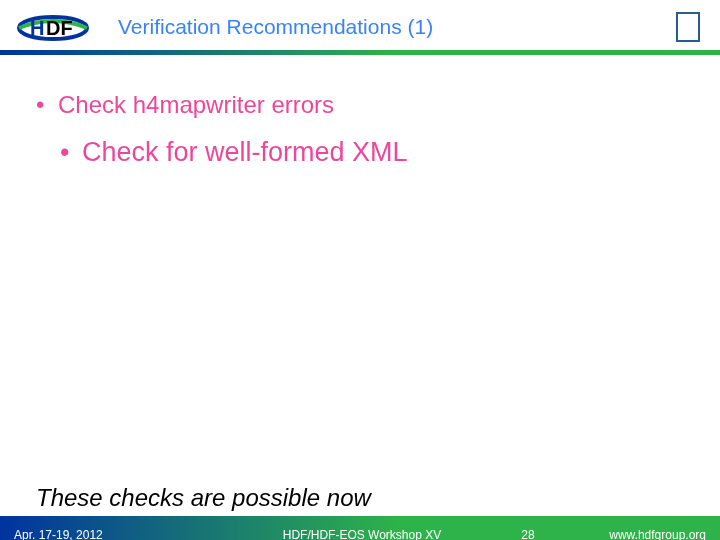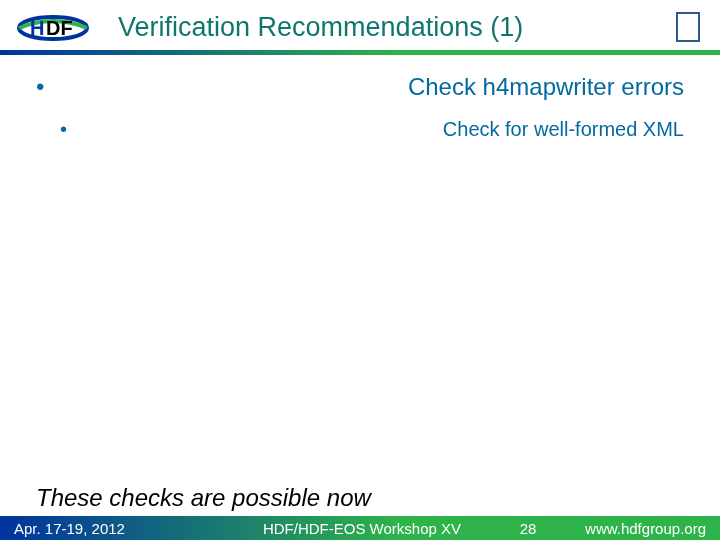--- a/index.html
+++ b/index.html
@@ -1,31 +1,31 @@
 <!DOCTYPE html>
 <html><head>
 <meta charset="utf-8">
 <style>
   * { box-sizing: border-box; margin: 0; padding: 0; }
   html, body { width: 720px; height: 540px; font-family: Arial, Helvetica, sans-serif; background: #fff; overflow: hidden; }
   .slide { width: 720px; height: 540px; position: relative; display: flex; flex-direction: column; }
   .header { display: flex; align-items: center; padding: 10px 14px 6px 14px; }
   .logo { width: 78px; height: 34px; position: relative; flex: 0 0 auto; }
-  .title { flex: 1; text-align: left; padding-left: 26px; font-size: 27px; color: #0f766e; }
+  .title { flex: 1; text-align: left; padding-left: 26px; font-size: 21px; color: #3b82f6; }
   .top-box { width: 24px; height: 30px; border: 2px solid #2a5a8e; margin-right: 6px; }
   .divider-grad { height: 5px; background: linear-gradient(90deg, #0033a0 0%, #2eb24a 55%, #2eb24a 100%); }
-  .body { flex: 1; padding: 16px 36px 0 36px; font-size: 24px; color: #0369a1; text-align: right; }
+  .body { flex: 1; padding: 34px 36px 0 36px; font-size: 24px; color: #ec4899; }
   ul.bullets { list-style: none; }
   ul.bullets > li { position: relative; padding-left: 22px; line-height: 1.35; margin-bottom: 2px; }
   ul.bullets > li::before { content: "•"; position: absolute; left: 0; top: 0; }
-  ul.sub { list-style: none; margin-top: 12px; margin-left: 24px; font-size: 20px; }
+  ul.sub { list-style: none; margin-top: 12px; margin-left: 24px; font-size: 27px; }
   ul.sub > li { position: relative; padding-left: 22px; line-height: 1.45; }
   ul.sub > li::before { content: "•"; position: absolute; left: 0; top: 0; }
   .callout { font-style: italic; font-size: 24px; padding: 0 36px 4px 36px; }
-  .footer { height: 24px; background: linear-gradient(90deg, #0033a0 0%, #2eb24a 55%, #2eb24a 100%); display: flex; align-items: center; color: #fff; font-size: 15px; padding: 0 14px; }
+  .footer { height: 24px; background: linear-gradient(90deg, #0033a0 0%, #2eb24a 55%, #2eb24a 100%); display: flex; color: #fff; font-size: 12px; padding: 12px 14px; }
   .footer .col1 { flex: 0 0 210px; }
   .footer .col2 { flex: 1; text-align: center; }
   .footer .col3 { flex: 0 0 56px; text-align: center; }
   .footer .col4 { flex: 0 0 150px; text-align: right; }
 </style>
 </head>
 <body>
 
 <div class="slide">
 

